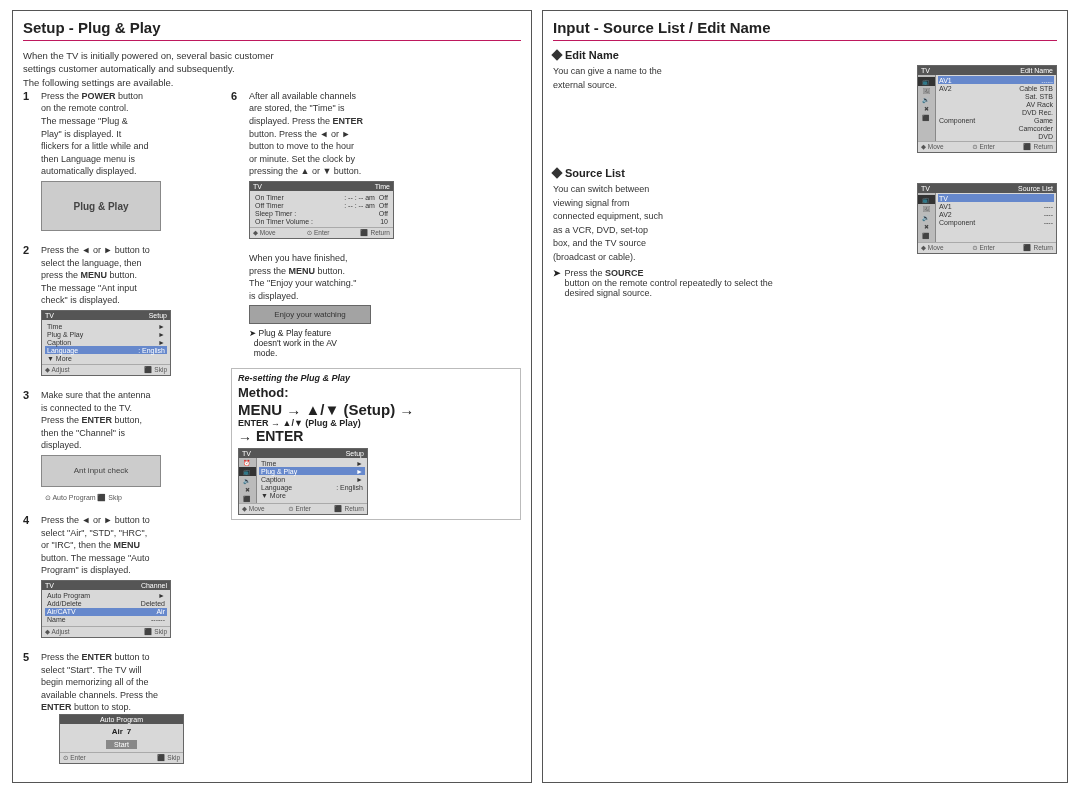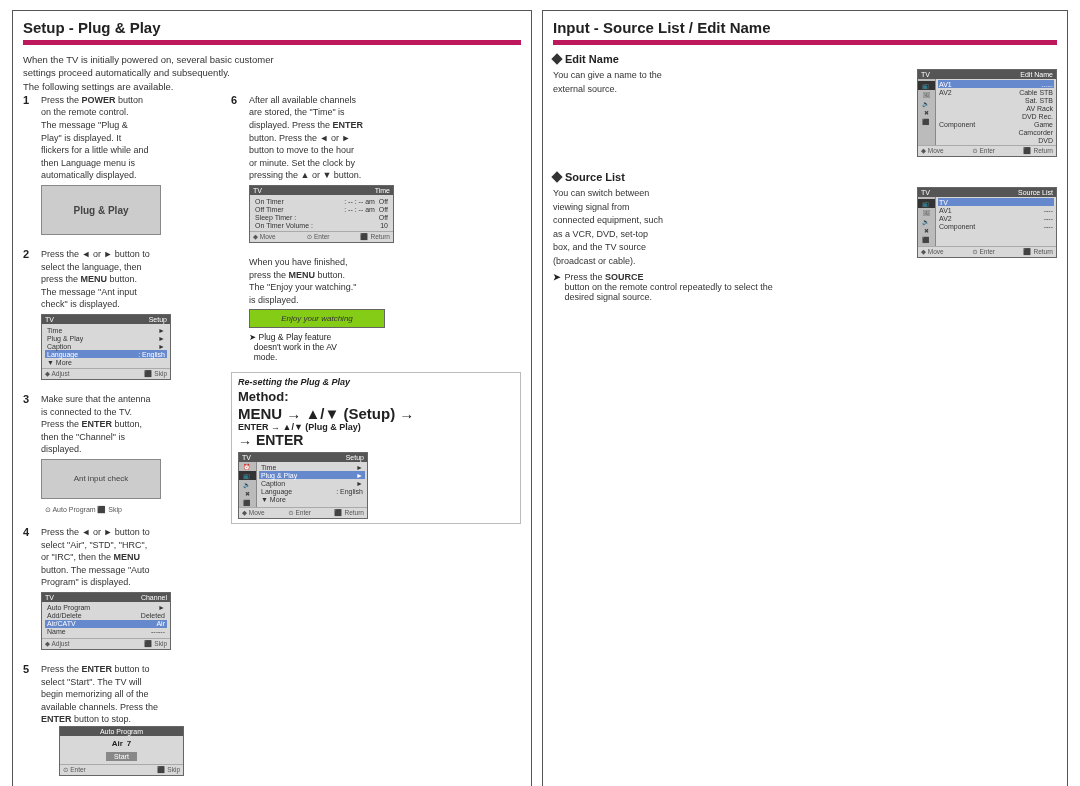--- a/index.html
+++ b/index.html
@@ -29,21 +29,21 @@
     .left-panel {
       flex: 0 0 520px;
       border: 1.5px solid #555;
       padding: 8px 10px;
       position: relative;
     }
     .panel-title {
       font-size: 15px;
       font-weight: bold;
       color: #222;
-      border-bottom: 5px solid #be185d;
+      border-bottom: 1px solid #be185d;
       padding-bottom: 4px;
       margin-bottom: 8px;
     }
     .intro-text {
       font-size: 9.5px;
       color: #333;
       margin-bottom: 1px;
       line-height: 1.4;
     }
     
@@ -236,25 +236,24 @@
       color: #555;
     }
     
     .edit-screen {
       width: 140px;
       border: 1px solid #666;
       background: #d8d8d8;
       font-size: 7px;
     }
     .enjoy-screen {
-      width: 136px;
+      width: 122px;
       border: 1px solid #666;
-      background: #84cc16;
+      background: #a3a3a3;
       margin: 4px 0 4px 18px;
-      font-style: italic;
     }
     .enjoy-body {
       padding: 4px;
       font-size: 8px;
       text-align: center;
       color: #333;
     }
     .press-source {
       display: flex;
       gap: 4px;
@@ -271,21 +270,21 @@
 <body>
 
 <div class="page">
   <div class="content-area">
 
     <div class="left-panel">
       <div class="panel-title">Setup - Plug &amp; Play</div>
 
       <div class="intro-text">
         <span>When the TV is initially powered on, several basic customer</span><br>
-        <span>settings proceed automatically and subsequently.</span><br>
+        <span>settings customer automatically and subsequently.</span><br>
         <span>The following settings are available.</span>
       </div>
 
       <div style="display:flex; gap:8px;">
 
         <div style="flex:0 0 200px;">
 
           <div class="step">
             <span class="step-number">1</span>
             <div>
@@ -355,21 +354,21 @@
             <span class="step-number">3</span>
             <div>
               <div class="step-text">
                 Make sure that the antenna<br>
                 is connected to the TV.<br>
                 Press the <strong>ENTER</strong> button,<br>
                 then the "Channel" is<br>
                 displayed.
               </div>
 
-              <div style="width:120px; height:40px; border:1px solid #888; background:#ccc; display:flex; align-items:center; justify-content:center; margin: 3px 0;">
+              <div style="width:120px; height:32px; border:1px solid #888; background:#ccc; display:flex; align-items:center; justify-content:center; margin: 3px 0;">
                 <span style="font-size:8px; color:#444;">Ant input check</span>
               </div>
               <div style="margin-left:4px; margin-bottom:2px;">
                 <span style="font-size:7px; color:#555;">⊙ Auto Program  ⬛ Skip</span>
               </div>
             </div>
           </div>
 
           <div class="step">
             <span class="step-number">4</span>

